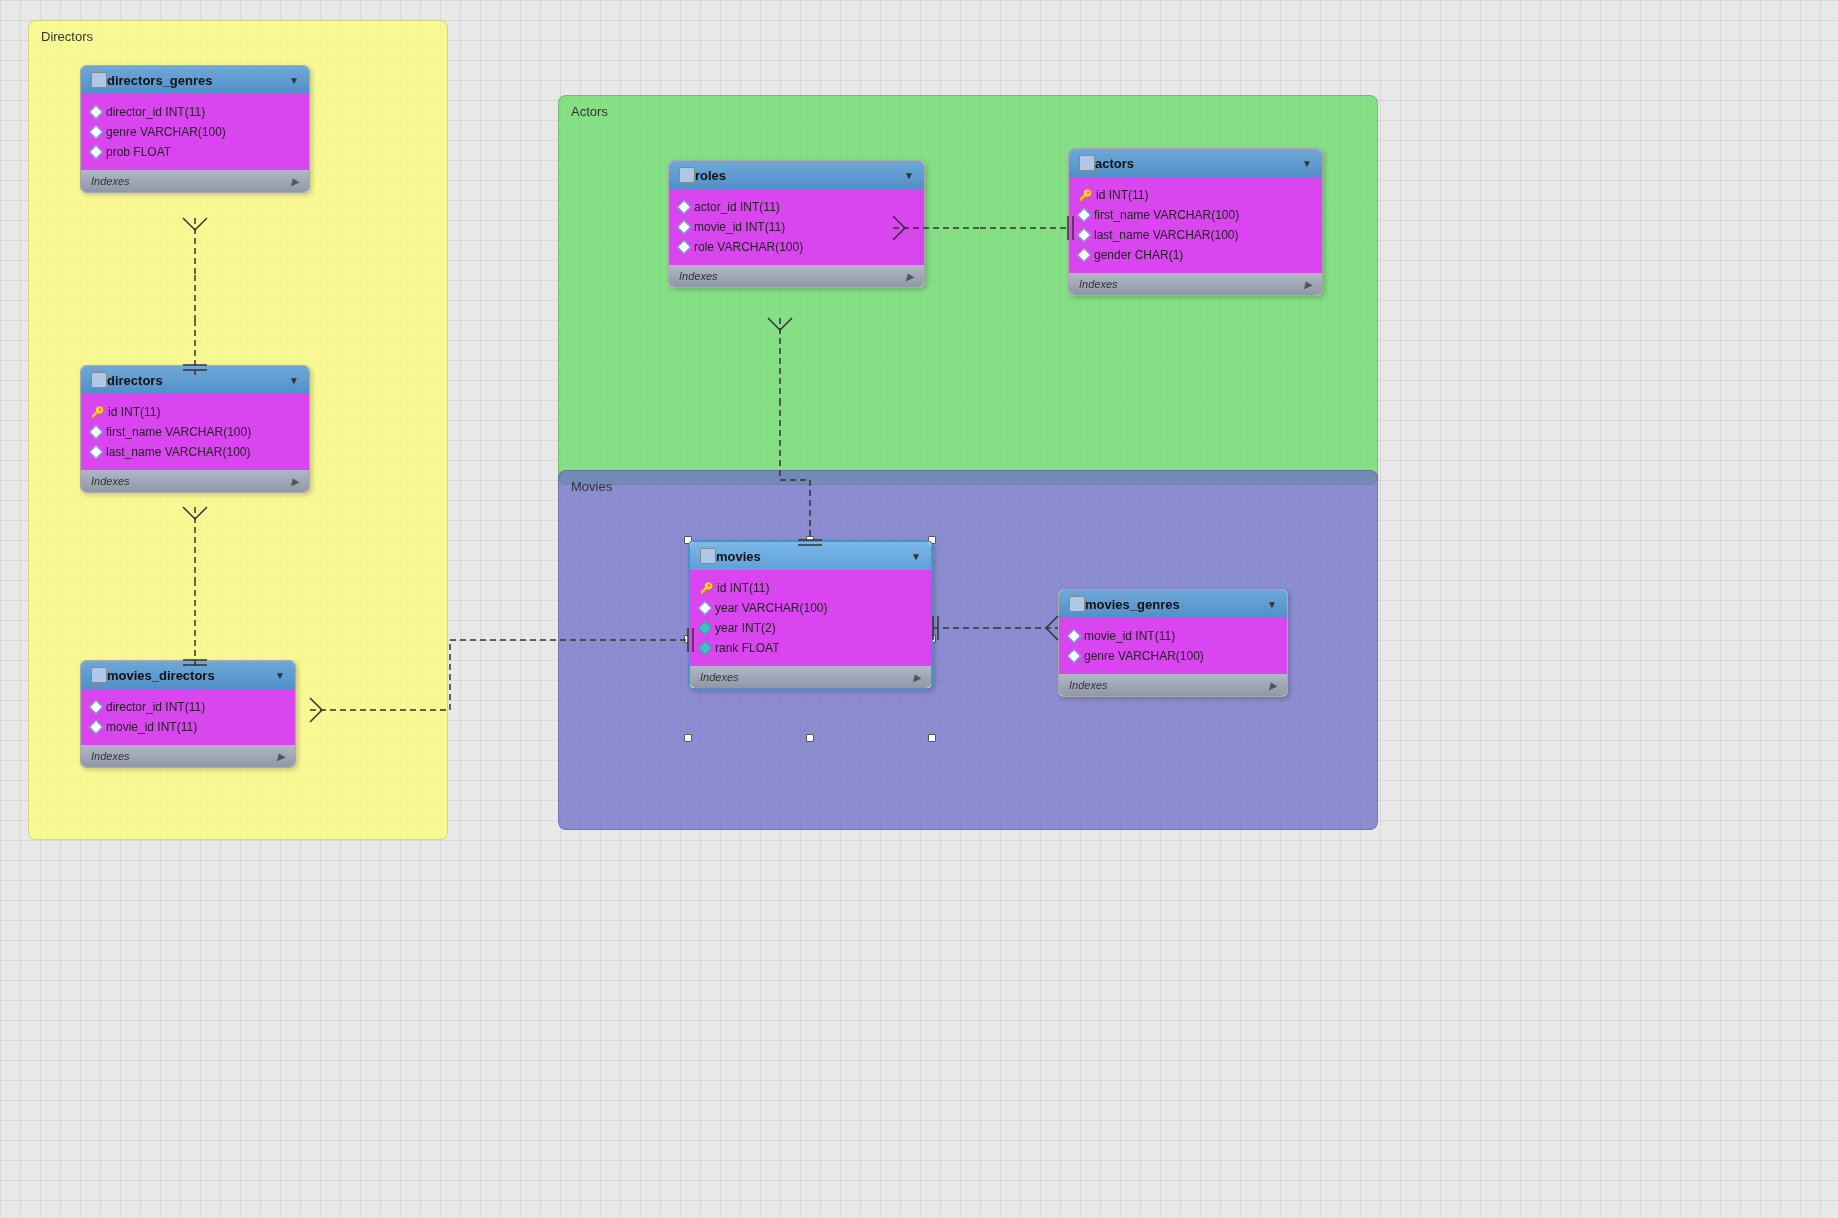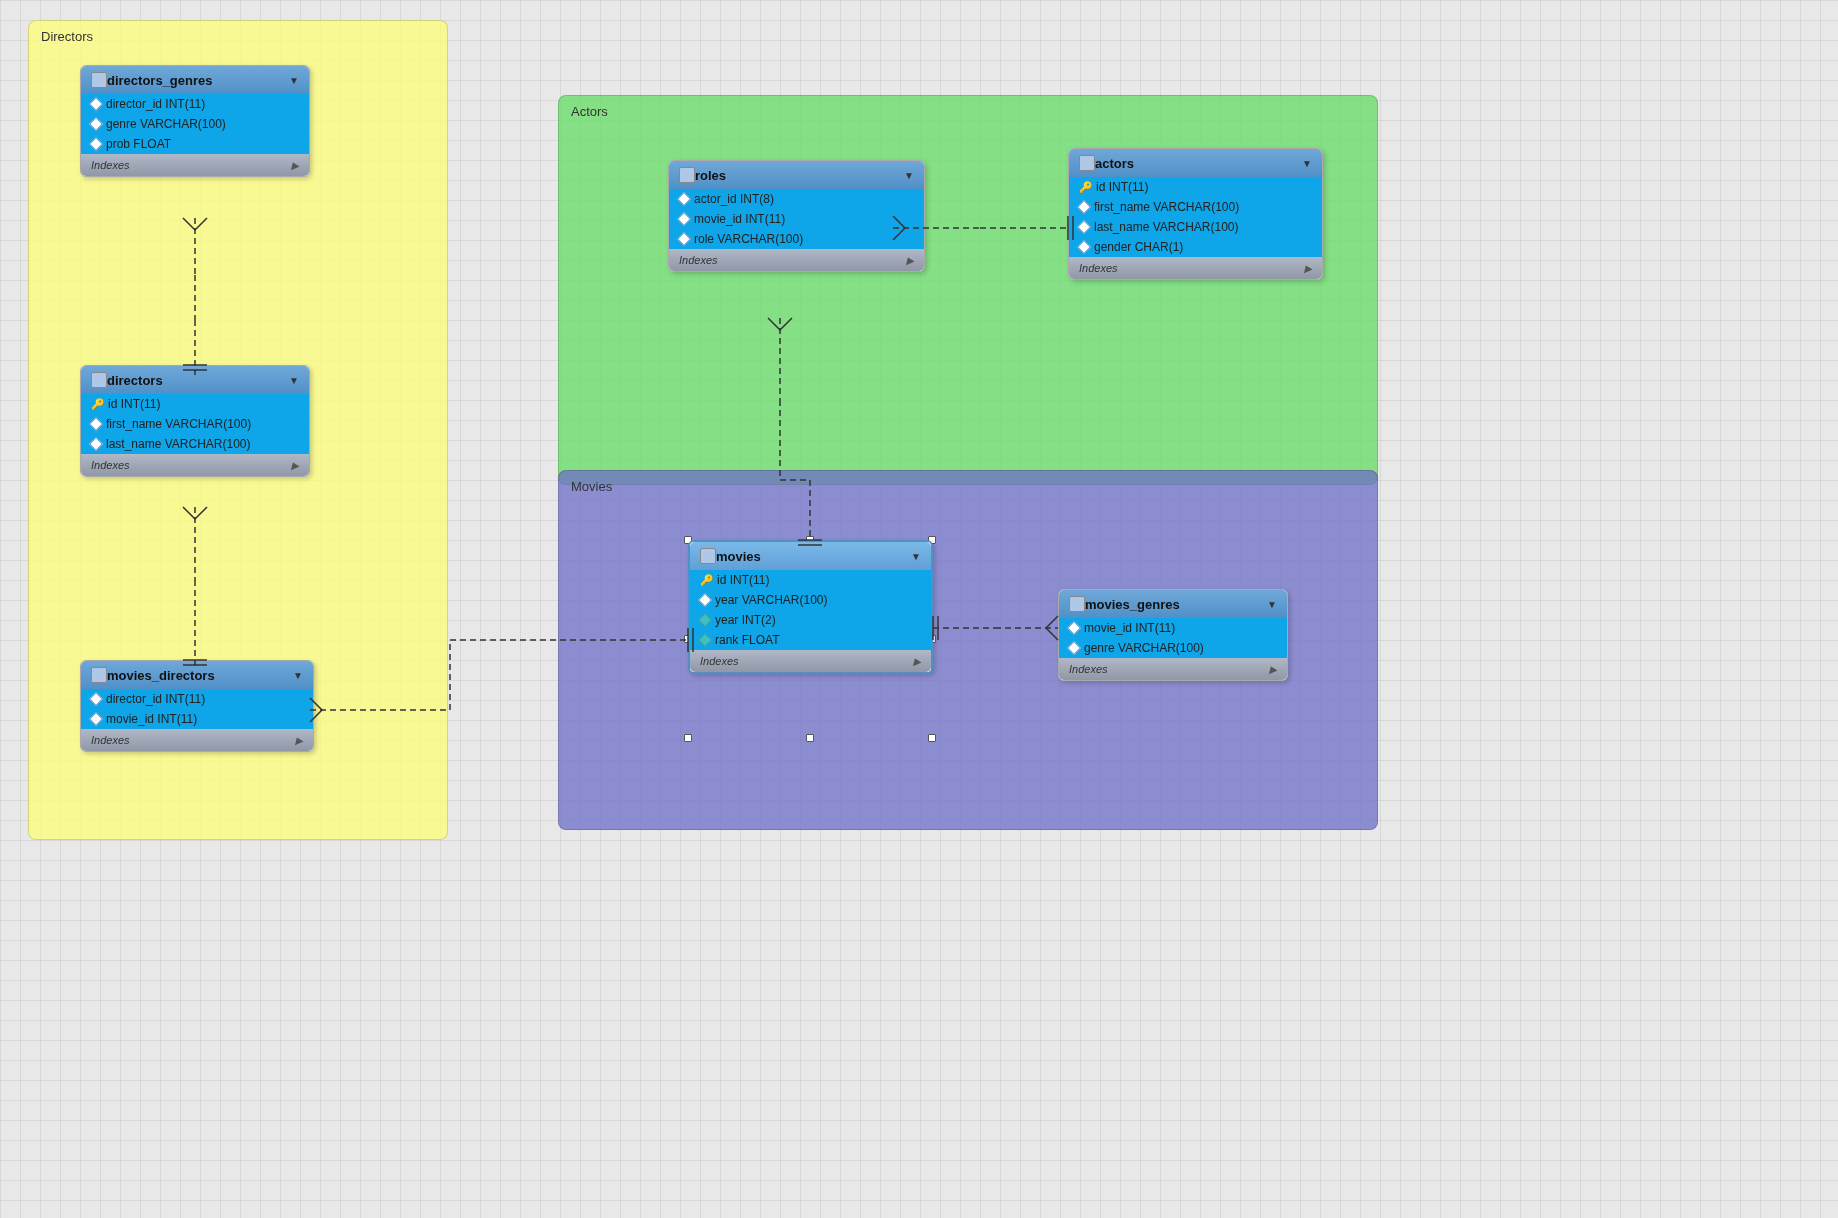--- a/index.html
+++ b/index.html
@@ -91,22 +91,22 @@
       font-weight: bold;
       font-size: 13px;
       color: #111;
       flex: 1;
     }
     .table-header-arrow {
       color: #333;
       font-size: 10px;
     }
     .table-body {
-      padding: 0 0;
-      background: #0ea5e9;
+      padding: 8px 0;
+      background: #d946ef;
     }
     .table-row {
       display: flex;
       align-items: center;
       padding: 3px 10px;
       gap: 5px;
       font-size: 12px;
       color: #222;
     }
     .field-icon-diamond {
@@ -228,21 +228,21 @@
       <div class="field-icon-diamond"></div>
       <span>last_name VARCHAR(100)</span>
     </div>
   </div>
   <div class="table-indexes">
     <span>Indexes</span>
     <span class="indexes-arrow">▶</span>
   </div>
 </div>
 
-<div class="table-card" style="left: 80px; top: 660px; width: 234px;">
+<div class="table-card" style="left: 80px; top: 660px; width: 216px;">
   <div class="table-header">
     <div class="table-header-icon"></div>
     <span class="table-header-name">movies_directors</span>
     <span class="table-header-arrow">▼</span>
   </div>
   <div class="table-body">
     <div class="table-row">
       <div class="field-icon-diamond"></div>
       <span>director_id INT(11)</span>
     </div>
@@ -259,21 +259,21 @@
 
 <div class="table-card" style="left: 668px; top: 160px; width: 257px;">
   <div class="table-header">
     <div class="table-header-icon"></div>
     <span class="table-header-name">roles</span>
     <span class="table-header-arrow">▼</span>
   </div>
   <div class="table-body">
     <div class="table-row">
       <div class="field-icon-diamond"></div>
-      <span>actor_id INT(8)</span>
+      <span>actor_id INT(11)</span>
     </div>
     <div class="table-row">
       <div class="field-icon-diamond"></div>
       <span>movie_id INT(11)</span>
     </div>
     <div class="table-row">
       <div class="field-icon-diamond"></div>
       <span>role VARCHAR(100)</span>
     </div>
   </div>

